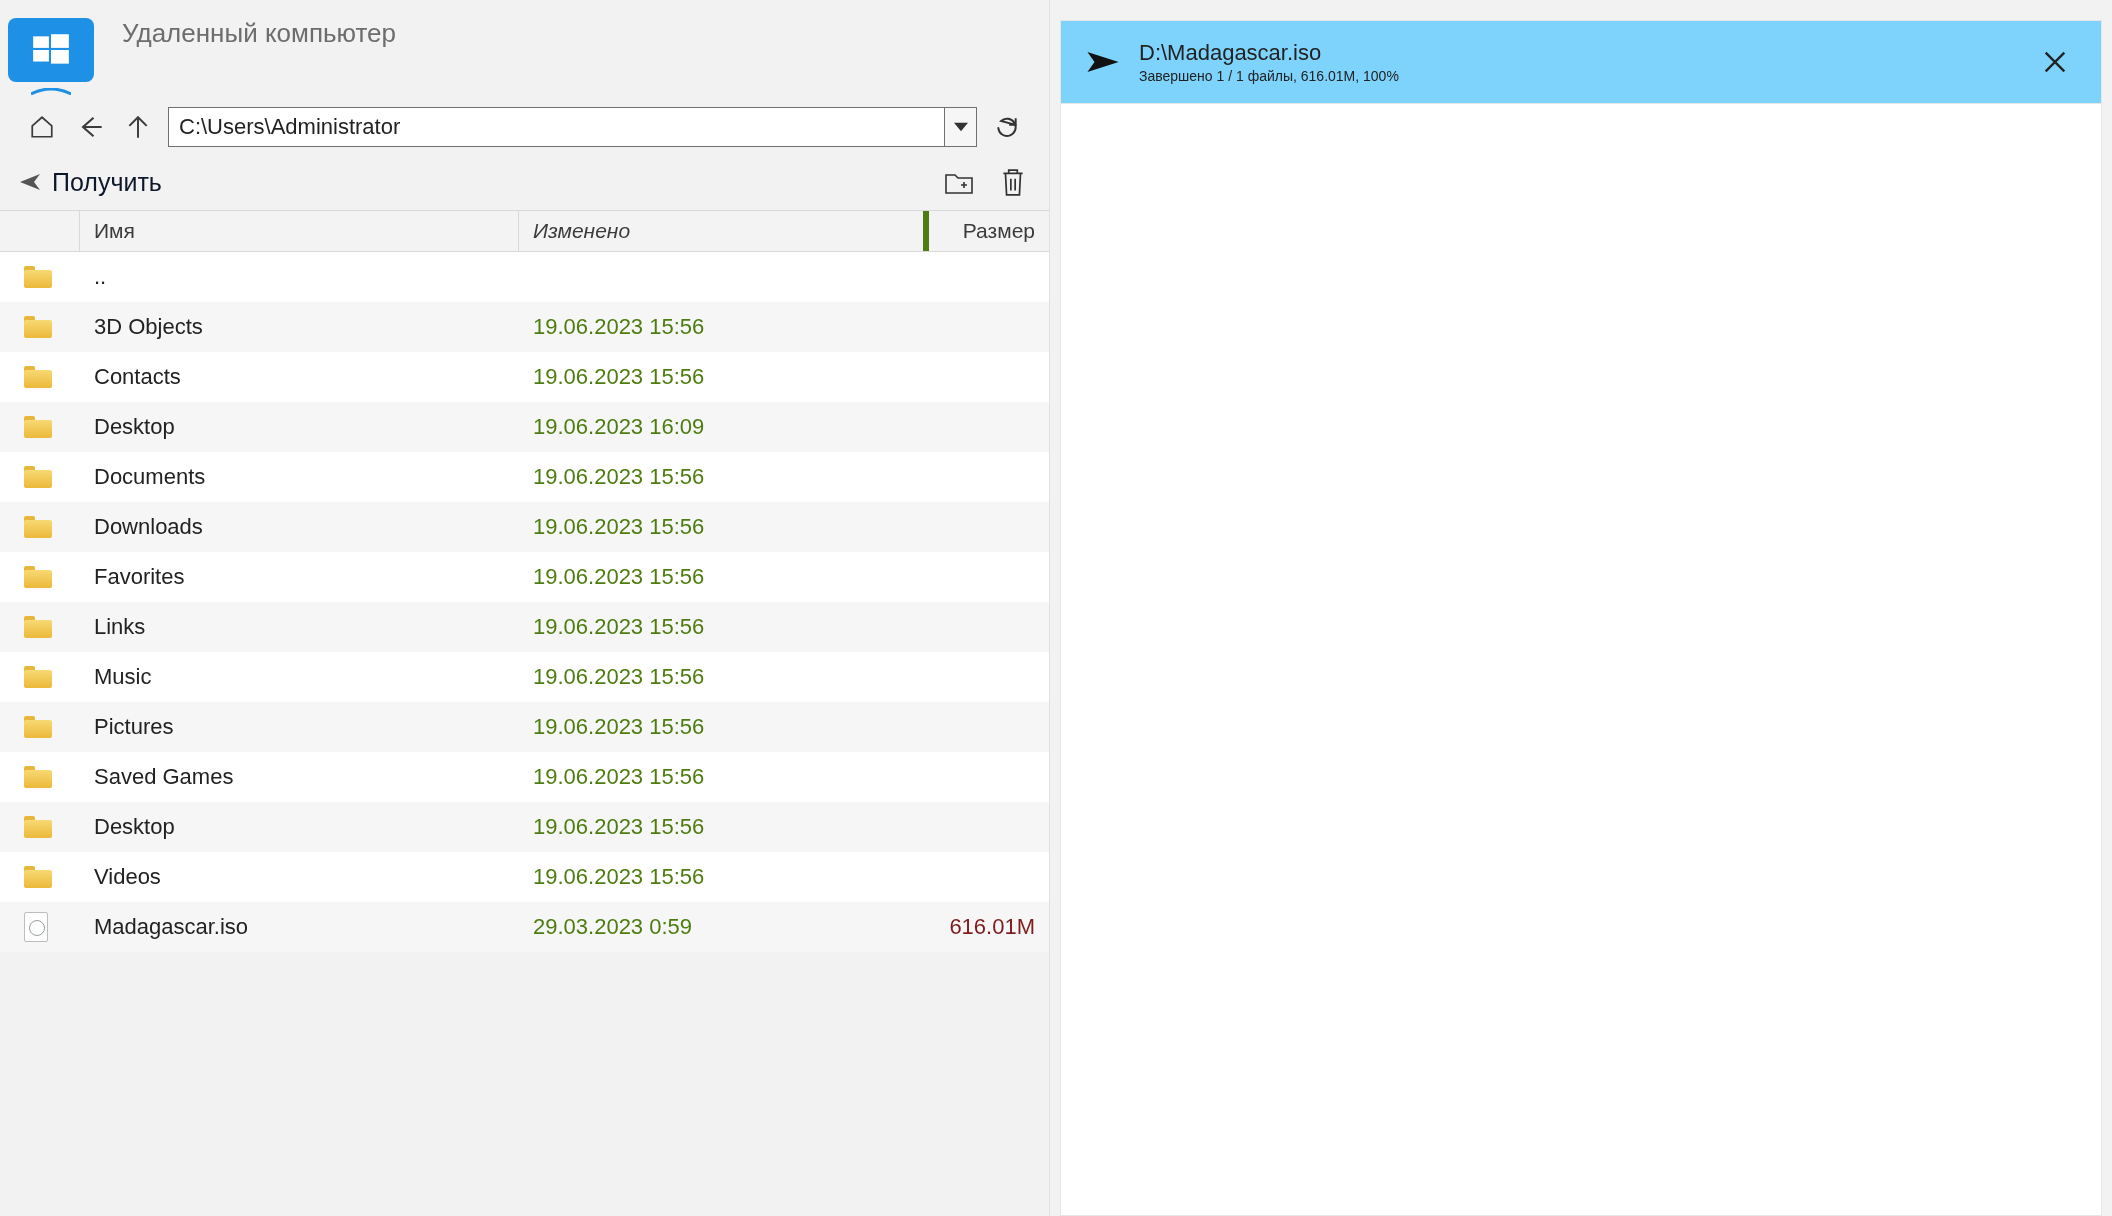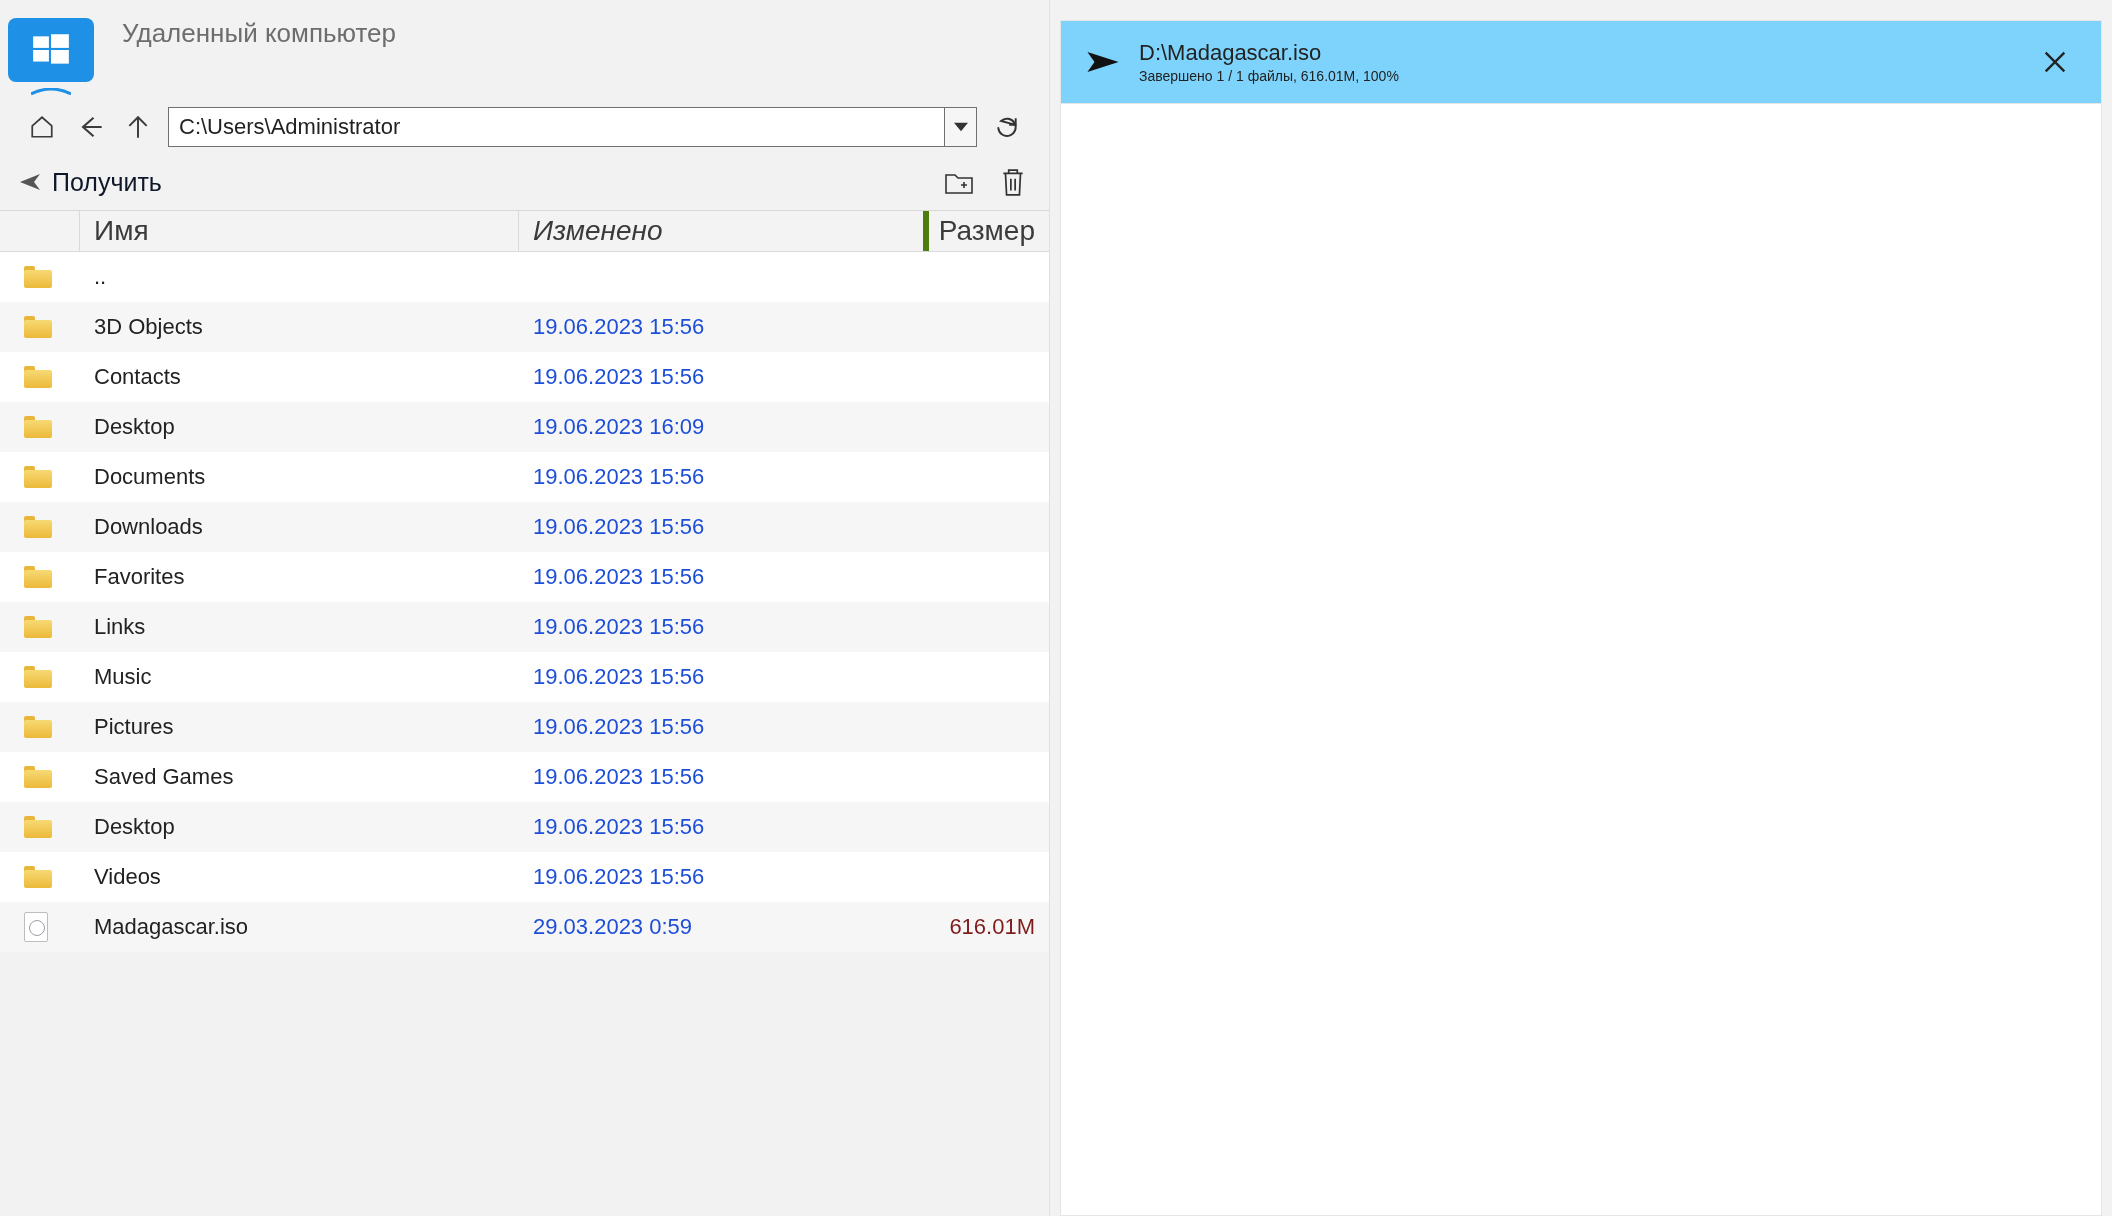--- a/index.html
+++ b/index.html
@@ -21,32 +21,32 @@
   .path-input{flex:1;border:none;outline:none;font-size:22px;padding:0 10px;color:#222;background:#fff;}
   .path-drop{width:32px;border-left:1px solid #707070;background:#f6f6f6;display:flex;align-items:center;justify-content:center;}
   .refresh-btn{width:36px;height:36px;display:flex;align-items:center;justify-content:center;}
   
   .actionbar{display:flex;align-items:center;height:56px;padding:0 18px;}
   .action-left{display:flex;align-items:center;gap:10px;font-size:25px;color:#0f172a;}
   .action-spacer{flex:1;}
   .action-btn{width:36px;height:36px;display:flex;align-items:center;justify-content:center;margin-left:18px;}
   
   .table{display:flex;flex-direction:column;}
-  .thead{display:flex;align-items:center;height:42px;background:#f3f3f3;border-top:1px solid #d9d9d9;border-bottom:1px solid #d9d9d9;font-size:28px;color:#3b3b3b;}
+  .thead{display:flex;align-items:center;height:42px;background:#f3f3f3;border-top:1px solid #d9d9d9;border-bottom:1px solid #d9d9d9;font-size:21px;color:#3b3b3b;}
   .col-icon{width:80px;border-right:1px solid #d9d9d9;height:100%;}
   .col-name{flex:1;padding-left:14px;border-right:1px solid #d9d9d9;height:100%;display:flex;align-items:center;}
   .col-mod{width:410px;padding-left:14px;border-right:6px solid #4d7c0f;height:100%;display:flex;align-items:center;font-style:italic;}
   .col-size{width:120px;padding-right:14px;height:100%;display:flex;align-items:center;justify-content:flex-end;}
   .tbody{display:flex;flex-direction:column;}
   .row{display:flex;align-items:center;height:50px;font-size:22px;}
   .row:nth-child(even){background:#f6f6f6;}
   .row:nth-child(odd){background:#fff;}
   .r-icon{width:80px;display:flex;align-items:center;justify-content:flex-start;padding-left:24px;}
   .r-name{flex:1;padding-left:14px;color:#222;}
-  .r-mod{width:410px;padding-left:14px;color:#1d4ed8;}
+  .r-mod{width:410px;padding-left:14px;color:#4d7c0f;}
   .r-size{width:120px;padding-right:14px;text-align:right;color:#7f1d1d;}
   
   .transfer-card{background:#7dd3fc;border:1px solid #e6e6e6;height:84px;display:flex;align-items:center;padding:0 26px 0 20px;}
   .send-icon{width:44px;display:flex;align-items:center;justify-content:center;margin-right:14px;}
   .transfer-text{flex:1;display:flex;flex-direction:column;justify-content:center;line-height:1.35;}
   .transfer-path{font-size:22px;color:#222;}
   .transfer-status{font-size:14px;color:#222;}
   .close-btn{width:40px;height:40px;display:flex;align-items:center;justify-content:center;}
   .transfer-body{flex:1;background:#fff;border:1px solid #e6e6e6;border-top:none;}
   

